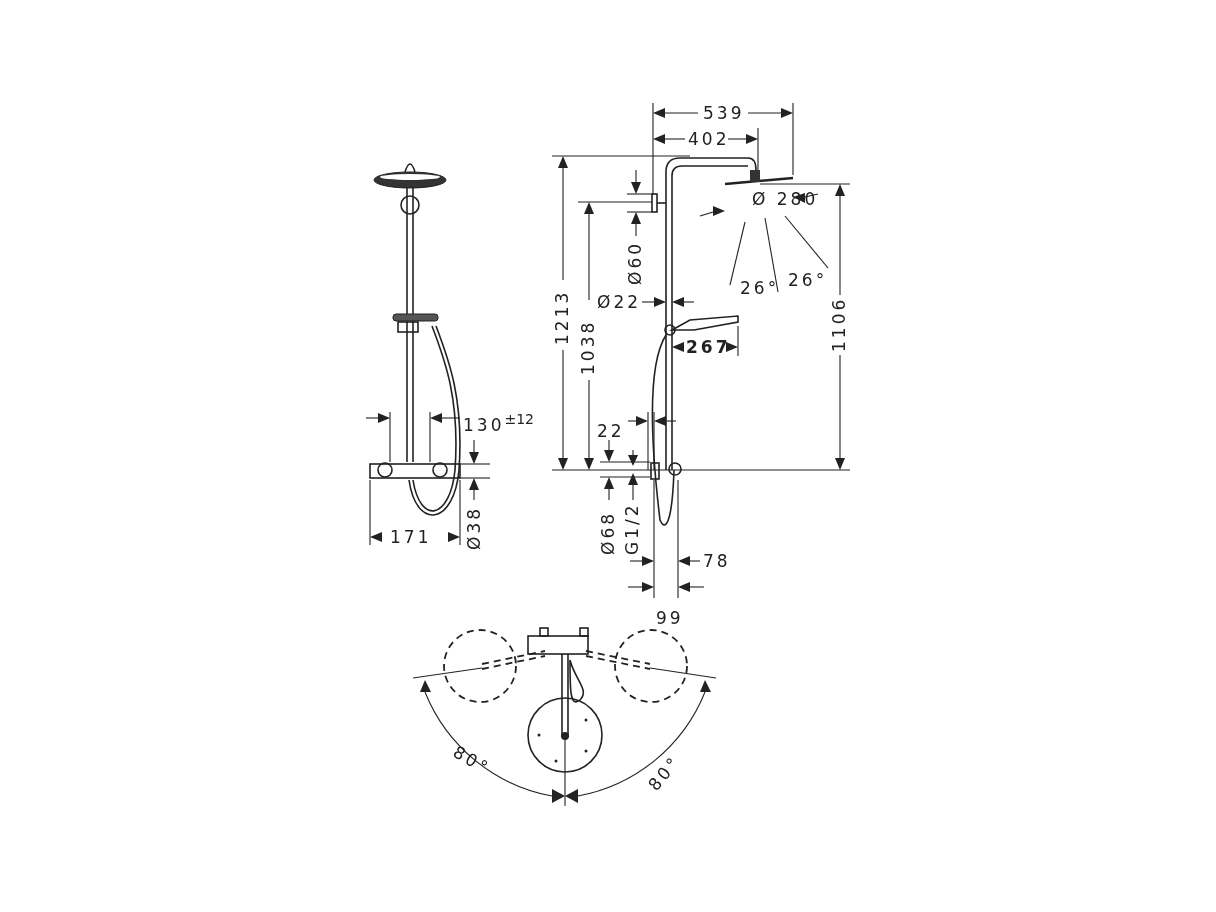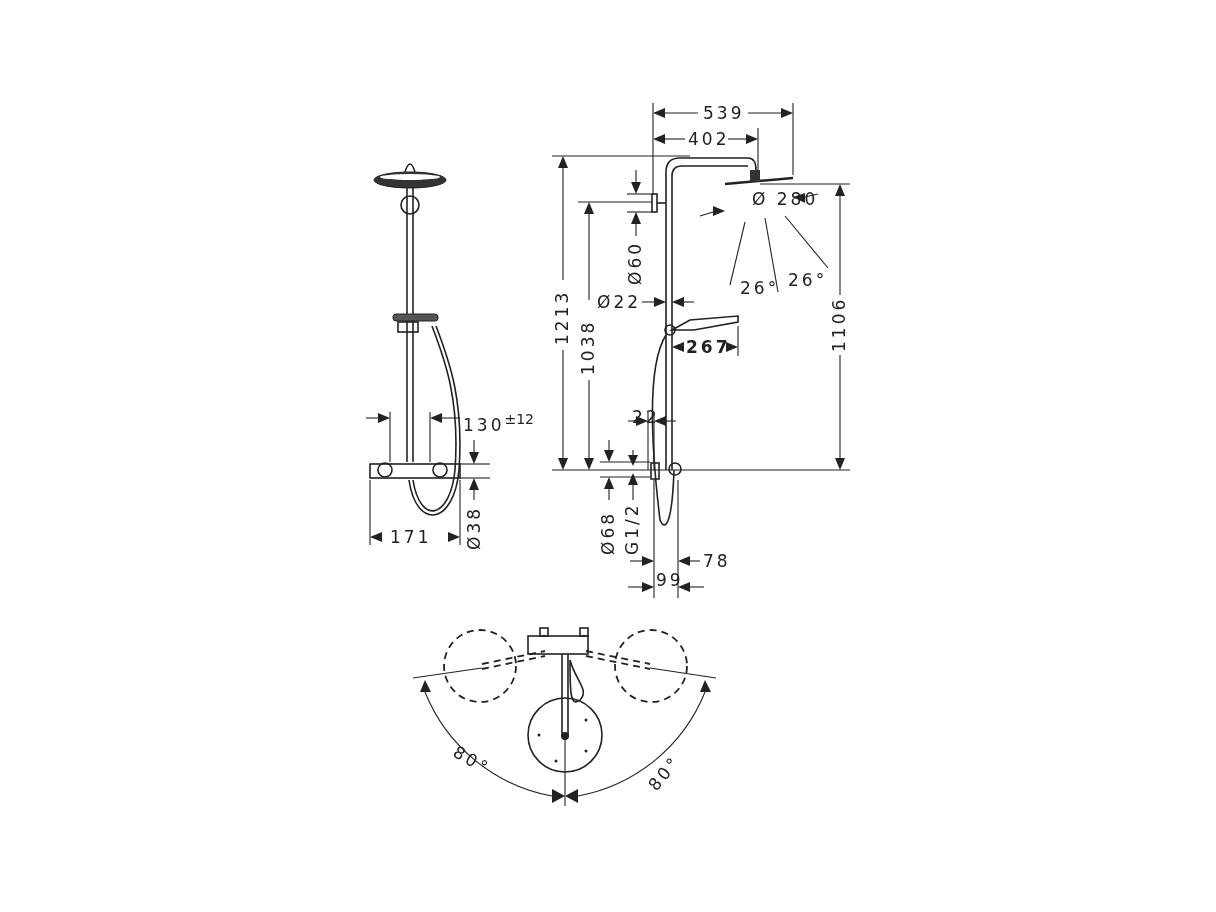--- a/index.html
+++ b/index.html
@@ -197,21 +197,21 @@
 <div class="lbl" style="left:688px;top:131px;text-align:right;">402</div>
 <div class="lbl v" style="left:554px;top:345px;">1213</div>
 <div class="lbl v" style="left:580px;top:375px;">1038</div>
 <div class="lbl v" style="left:831px;top:352px;">1106</div>
 <div class="lbl v" style="left:627px;top:285px;">Ø60</div>
 <div class="lbl" style="left:752px;top:191px;">Ø 280</div>
 <div class="lbl" style="left:597px;top:294px;">Ø22</div>
 <div class="lbl" style="left:686px;top:339px;font-weight:bold;">267</div>
 <div class="lbl" style="left:740px;top:280px;">26°</div>
 <div class="lbl" style="left:788px;top:272px;">26°</div>
-<div class="lbl" style="left:597px;top:409px;margin-left:35px;">22</div>
+<div class="lbl" style="left:597px;top:423px;">22</div>
 <div class="lbl v" style="left:600px;top:555px;">Ø68</div>
 <div class="lbl v" style="left:624px;top:555px;">G1/2</div>
 <div class="lbl" style="left:703px;top:553px;">78</div>
-<div class="lbl" style="left:656px;top:572px;">99</div>
+<div class="lbl" style="left:656px;top:610px;">99</div>
 
 <div class="lbl" style="left:452px;top:752px;transform:rotate(30deg);">80°</div>
 <div class="lbl" style="left:645px;top:765px;transform:rotate(-50deg);">80°</div>
 </div>
 
 </body></html>

